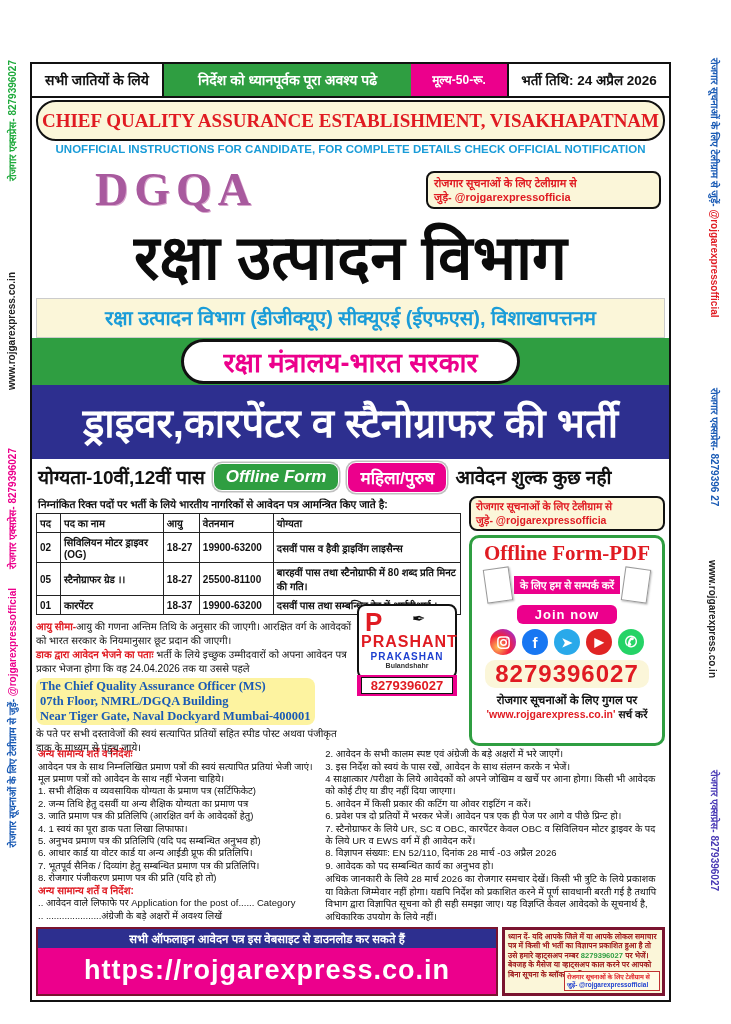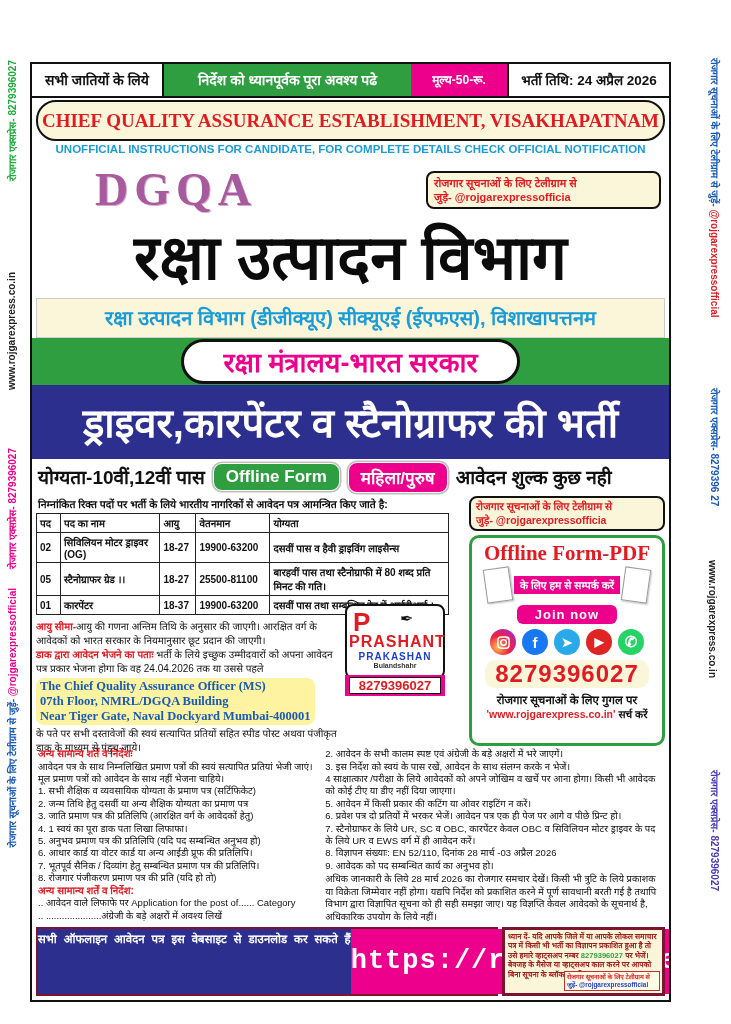--- a/index.html
+++ b/index.html
@@ -43,24 +43,24 @@
     display:flex; align-items:center; justify-content:center; color:var(--cyan); font-weight:bold; font-size:20px; white-space:nowrap; }
   .greenband { height:48px; background:var(--green); display:flex; align-items:center; justify-content:center; }
   .ministrypill { background:#fff; border:3px solid #111; border-radius:999px; padding:1px 40px;
     color:var(--pink); font-weight:900; font-size:27px; white-space:nowrap; }
   .navyband { height:74px; background:var(--navy); display:flex; align-items:center; justify-content:center;
     color:#fff; font-weight:900; font-size:40px; white-space:nowrap; }
   
   .quickrow { height:38px; display:flex; align-items:center; gap:8px; padding:0 6px; }
   .quickrow .plain { font-weight:900; font-size:19px; white-space:nowrap; }
   .btn { border-radius:9px; color:#fff; font-weight:bold; font-size:17px; padding:3px 12px; white-space:nowrap; border:1.5px solid #fff; box-shadow:0 0 0 1.5px rgba(0,0,0,.25); }
-  .btn.green { background:var(--green); }
+  .btn.green { background:var(--green);font-style:italic; }
   .btn.pink { background:var(--pink); }
   
-  .secA { height:250px; display:flex; padding:0 4px; gap:20px; }
+  .secA { height:250px; display:flex; padding:0 4px; gap:8px; }
   .colA { flex:1; min-width:0; position:relative; }
   .invite { font-weight:bold; font-size:10.5px; padding:1px 0 2px 2px; white-space:nowrap; }
   table.jobs { border-collapse:collapse; width:100%; font-size:10px; }
   table.jobs th, table.jobs td { border:1.5px solid #222; padding:2px 3px; text-align:left; font-weight:600; }
   table.jobs th { font-weight:bold; }
   .c-pad{width:24px;} .c-age{width:36px;} .c-pay{width:74px;}
   .paras { font-size:10px; line-height:14px; margin-top:5px; padding-right:108px; }
   .redlabel { color:var(--red); font-weight:bold; }
   .address { background:var(--yellow); color:var(--blue); font-family:"Liberation Serif", serif;
     font-weight:bold; font-size:12.5px; line-height:15px; width:fit-content; padding:1px 4px; margin:2px 0;border-radius:8px; }
@@ -100,21 +100,21 @@
   
   .secB { height:180px; display:flex; padding:2px 6px 0; gap:6px; font-size:9.5px; line-height:12.4px; }
   .termL { width:45%; }
   .termR { flex:1; }
   .redhead { color:var(--red); font-weight:bold; font-size:10px; }
   .tline { white-space:nowrap; overflow:hidden; }
   .termR .tline { white-space:normal; }
   .disc { margin-top:1px; }
   
   .secC { height:76px; display:flex; gap:4px; padding:2px 4px 4px; }
-  .dlcol { width:462px; border:2px solid #7a1430; display:flex; flex-direction:row;font-family:Liberation Mono, monospace; }
+  .dlcol { width:462px; border:2px solid #7a1430; display:flex; flex-direction:column; }
   .dlline { background:var(--navy); color:#fff; font-weight:bold; font-size:11.5px; text-align:center; padding:2px 0; white-space:nowrap; }
   .dlurl { flex:1; background:var(--pink); color:#fff; font-weight:900; font-size:27px; letter-spacing:1px;
     display:flex; align-items:center; justify-content:center; white-space:nowrap; }
   .attn { flex:1; background:var(--cream); border:3px solid #7a1430; padding:2px 3px; position:relative;
     color:#a02020; font-weight:bold; font-size:7.6px; line-height:9.6px; }
   .attn .ph { color:var(--green); }
   .attn .mini { position:absolute; right:2px; bottom:2px; width:96px; background:#fffbe6; border:1px solid #c03030;
     font-size:6.4px; line-height:8px; padding:1px 2px; color:var(--red); }
   .attn .mini .l2 { color:#1d3fd0; }
 </style>

